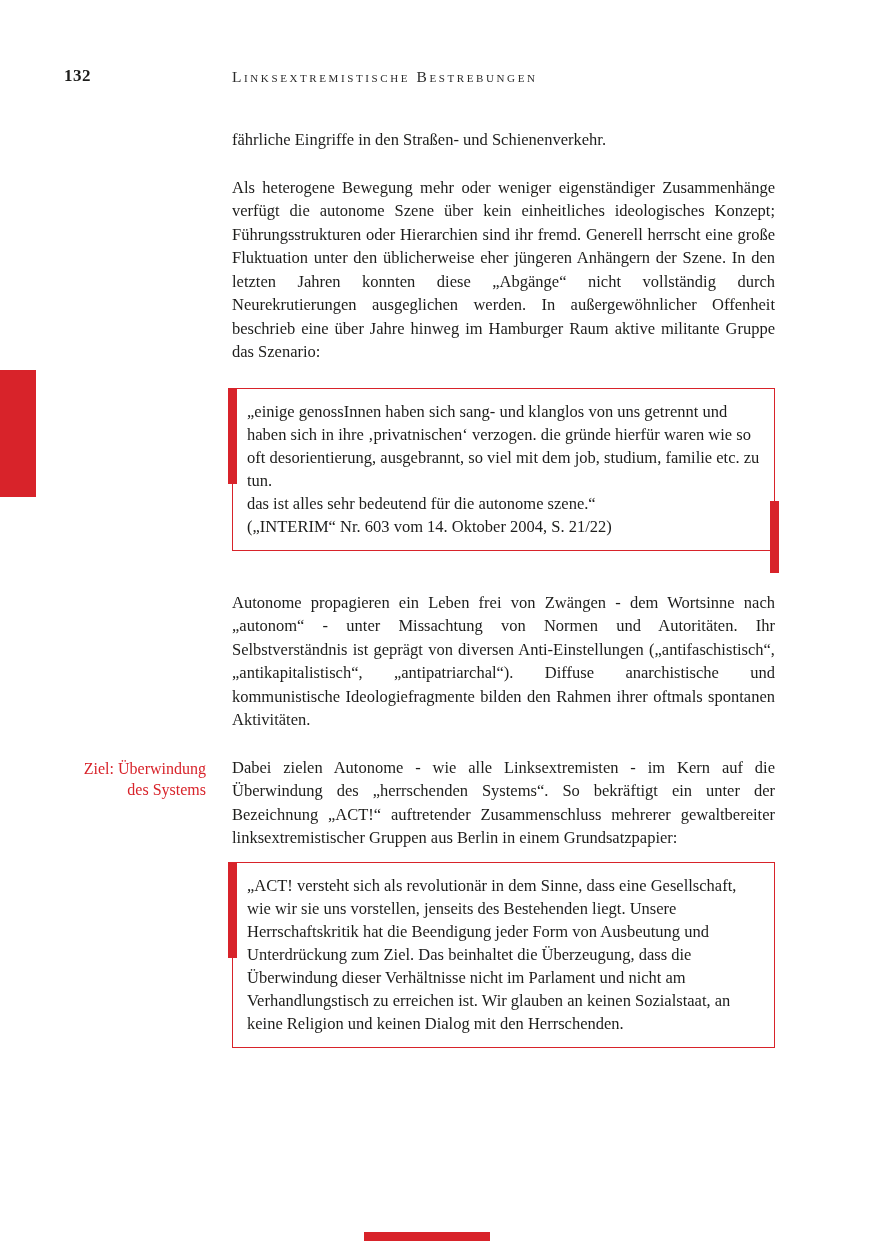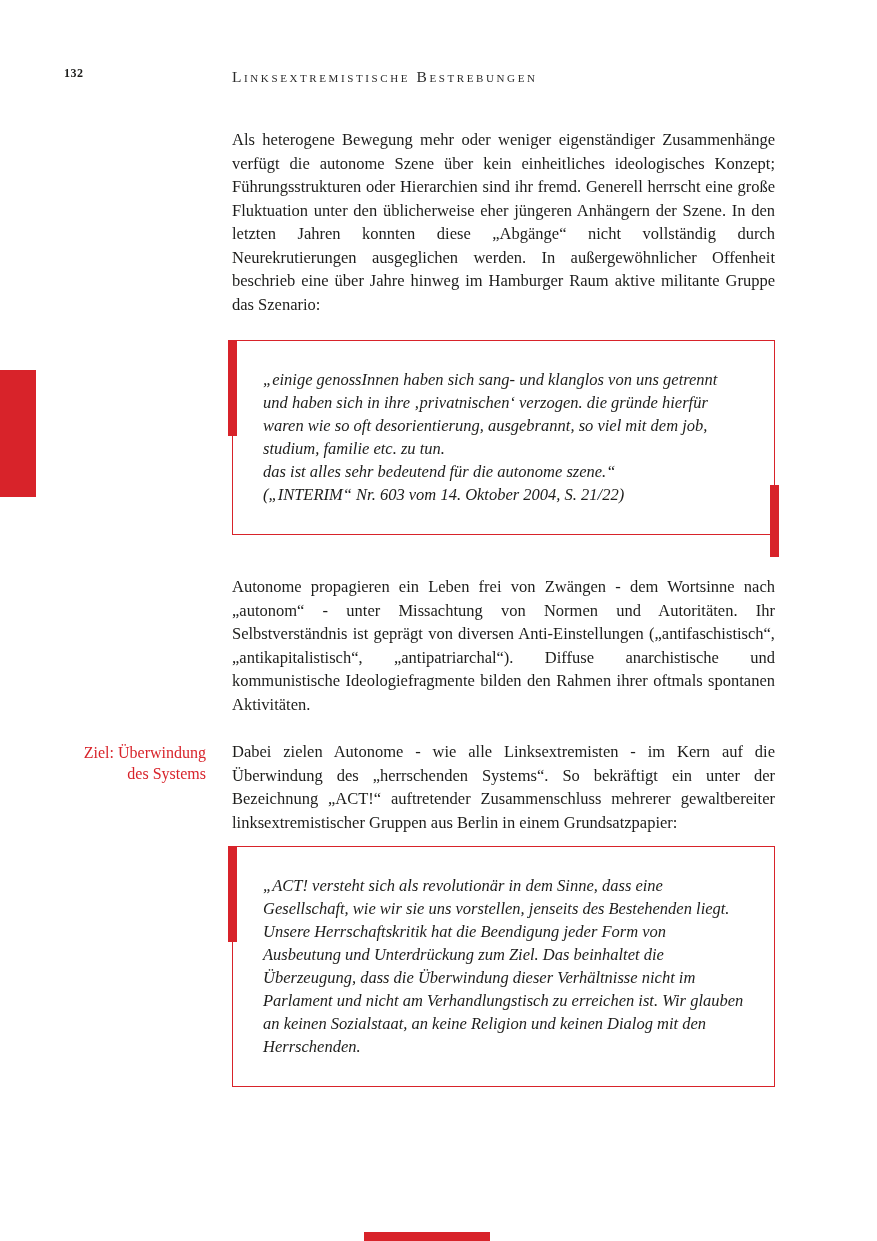--- a/index.html
+++ b/index.html
@@ -20,21 +20,21 @@
     position:absolute;left:0;top:370px;width:36px;height:127px;
     background:var(--accent);
   }
   
   .bottom-bar{
     position:absolute;left:364px;bottom:0;width:126px;height:9px;
     background:var(--accent);
   }
   .page-number{
     position:absolute;left:64px;top:66px;
-    font-size:12px;font-weight:bold;letter-spacing:.5px;
+    font-size:17px;font-weight:bold;letter-spacing:.5px;
   }
   .running-head{
     position:absolute;left:232px;top:68px;width:543px;
     text-align:left;
     font-variant:small-caps;
     letter-spacing:2.6px;
     font-size:15.5px;
     color:#2b2b2b;
   }
   .text-column{
@@ -48,22 +48,21 @@
   }
   .quote-box{
     position:relative;
     border:1px solid var(--accent);
     margin:3px 0 40px 0;
     padding:11px 12px 12px 14px;
     background:#fff;
   }
   .quote-box.second{margin:12px 0 0 0;}
   .quote-text{
-    margin:16px;
-    font-style:italic;
+    margin:0;
     font-size:16.5px;
     line-height:23px;
     white-space:pre-line;
     text-align:left;
   }
   .accent-bar{position:absolute;width:9px;background:var(--accent);}
   .accent-left{left:-5px;top:-1px;height:96px;}
   .accent-right{right:-5px;bottom:-23px;height:72px;}
   .act-para{position:relative;}
   .margin-note{
@@ -106,20 +105,21 @@
 
 <div class="page">
 
   <div class="edge-block"></div>
 
   <span class="page-number">132</span>
   <span class="running-head">Linksextremistische Bestrebungen</span>
 
   <main class="text-column">
 
+    <p class="body">fährliche Eingriffe in den Straßen- und Schienenverkehr.</p>
 
     <p class="body">Als heterogene Bewegung mehr oder weniger eigenständiger Zusammenhänge verfügt die autonome Szene über kein einheitliches ideologisches Konzept; Führungsstrukturen oder Hierarchien sind ihr fremd. Generell herrscht eine große Fluktuation unter den üblicherweise eher jüngeren Anhängern der Szene. In den letzten Jahren konnten diese „Abgänge“ nicht vollständig durch Neurekrutierungen ausgeglichen werden. In außergewöhnlicher Offenheit beschrieb eine über Jahre hinweg im Hamburger Raum aktive militante Gruppe das Szenario:</p>
 
     <div class="quote-box first">
       <div class="accent-bar accent-left"></div>
       <div class="accent-bar accent-right"></div>
       <p class="quote-text">„einige genossInnen haben sich sang- und klanglos von uns getrennt und haben sich in ihre ‚privatnischen‘ verzogen. die gründe hierfür waren wie so oft desorientierung, ausgebrannt, so viel mit dem job, studium, familie etc. zu tun.
 das ist alles sehr bedeutend für die autonome szene.“
 („INTERIM“ Nr. 603 vom 14. Oktober 2004, S. 21/22)</p>
     </div>

